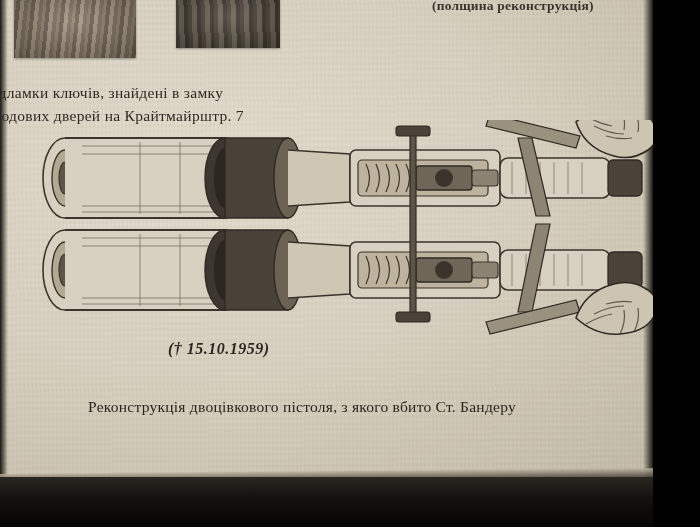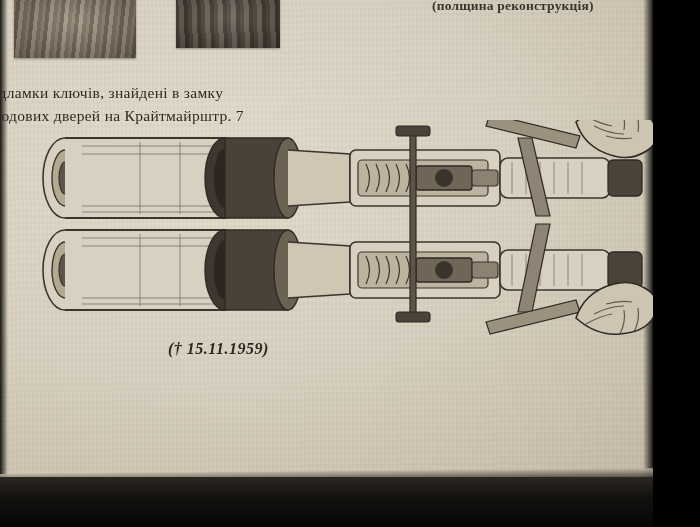--- a/index.html
+++ b/index.html
@@ -336,18 +336,19 @@
           <path d="M566 204 q14 -8 26 -10"></path>
           <path d="M574 194 q16 -8 30 -8"></path>
           <path d="M586 184 q14 -4 26 -2"></path>
           <path d="M600 214 q6 -12 4 -24"></path>
           <path d="M614 212 q6 -12 4 -24"></path>
         </g>
       </g>
     </svg>
   </div>
 
-  <div class="txt" id="mordfall-date">(† 15.11.1959)</div>
-
+  <div class="txt" id="mordfall-date">(† 15.10.1959)</div>
+
+  <div class="txt" id="caption-bottom">Реконструкція двоцівкового пістоля, з якого вбито Ст. Бандеру</div>
 
   <div id="bottom-edge-light"></div>
   <div id="bottom-edge"></div>
 </div>
 
 </body></html>

